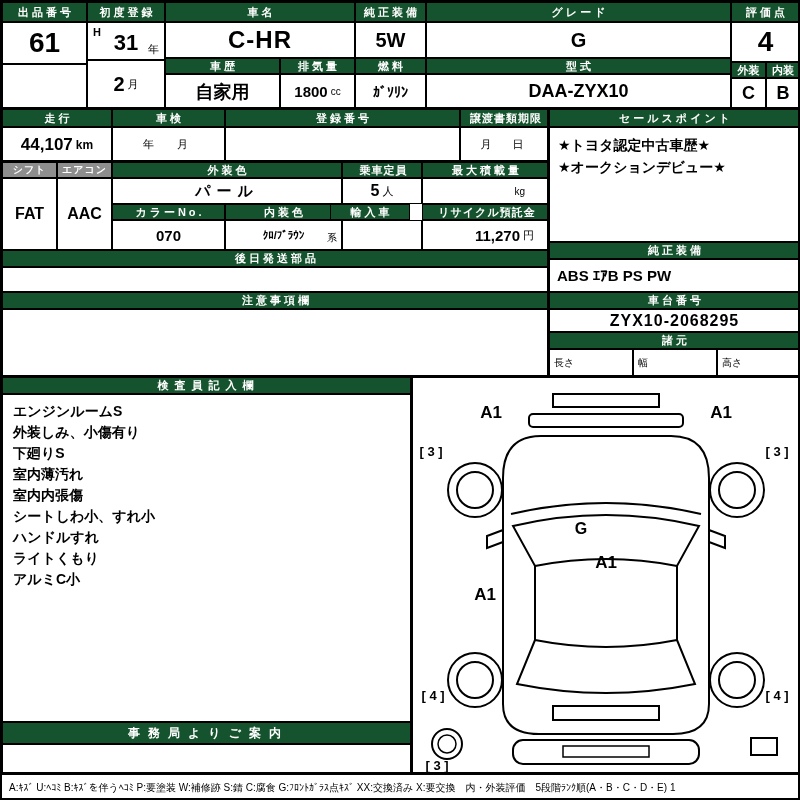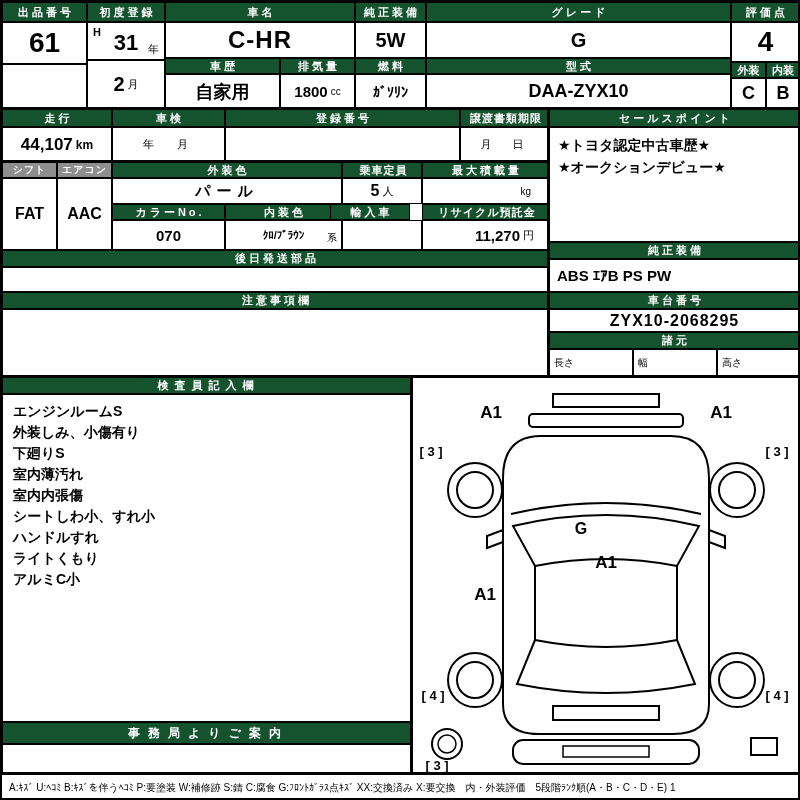--- a/index.html
+++ b/index.html
@@ -6,21 +6,21 @@
   body { background:#fff; font-family:"Liberation Sans","DejaVu Sans",sans-serif; }
   .sheet { position:relative; width:800px; height:800px; background:#fff; border:2px solid #000; overflow:hidden; }
   .c { position:absolute; box-sizing:border-box; border:1px solid #000; display:flex; align-items:center; justify-content:center; background:#fff; color:#000; overflow:hidden; }
   .h { background:#14532d; color:#fff; font-size:11px; font-weight:bold; letter-spacing:3px; text-indent:3px; }
   .g { background:#8e8e8e; color:#fff; font-size:10px; font-weight:bold; letter-spacing:1px; }
   .b { font-weight:bold; }
   .f10{font-size:10px}.f11{font-size:11px}.f12{font-size:12px}.f13{font-size:11px}.f14{font-size:14px}
   .f15{font-size:15px}.f16{font-size:16px}.f17{font-size:17px}.f18{font-size:18px}.f20{font-size:20px}
   .f22{font-size:22px}.f24{font-size:24px}.f28{font-size:28px}
   .left { justify-content:flex-start; padding-left:7px; }
-  .right { justify-content:flex-end; padding-right:17px; }
+  .right { justify-content:flex-end; padding-right:23px; }
   .col { flex-direction:column; align-items:flex-start; justify-content:flex-start; padding:6px 8px;text-align:center; }
   .line { position:absolute; background:#000; pointer-events:none; }
   .u { margin-left:3px; }
   svg text { font-family:"Liberation Sans","DejaVu Sans",sans-serif; font-weight:bold; fill:#000; }
 </style>
 </head>
 <body>
 
 <div class="sheet">
 

